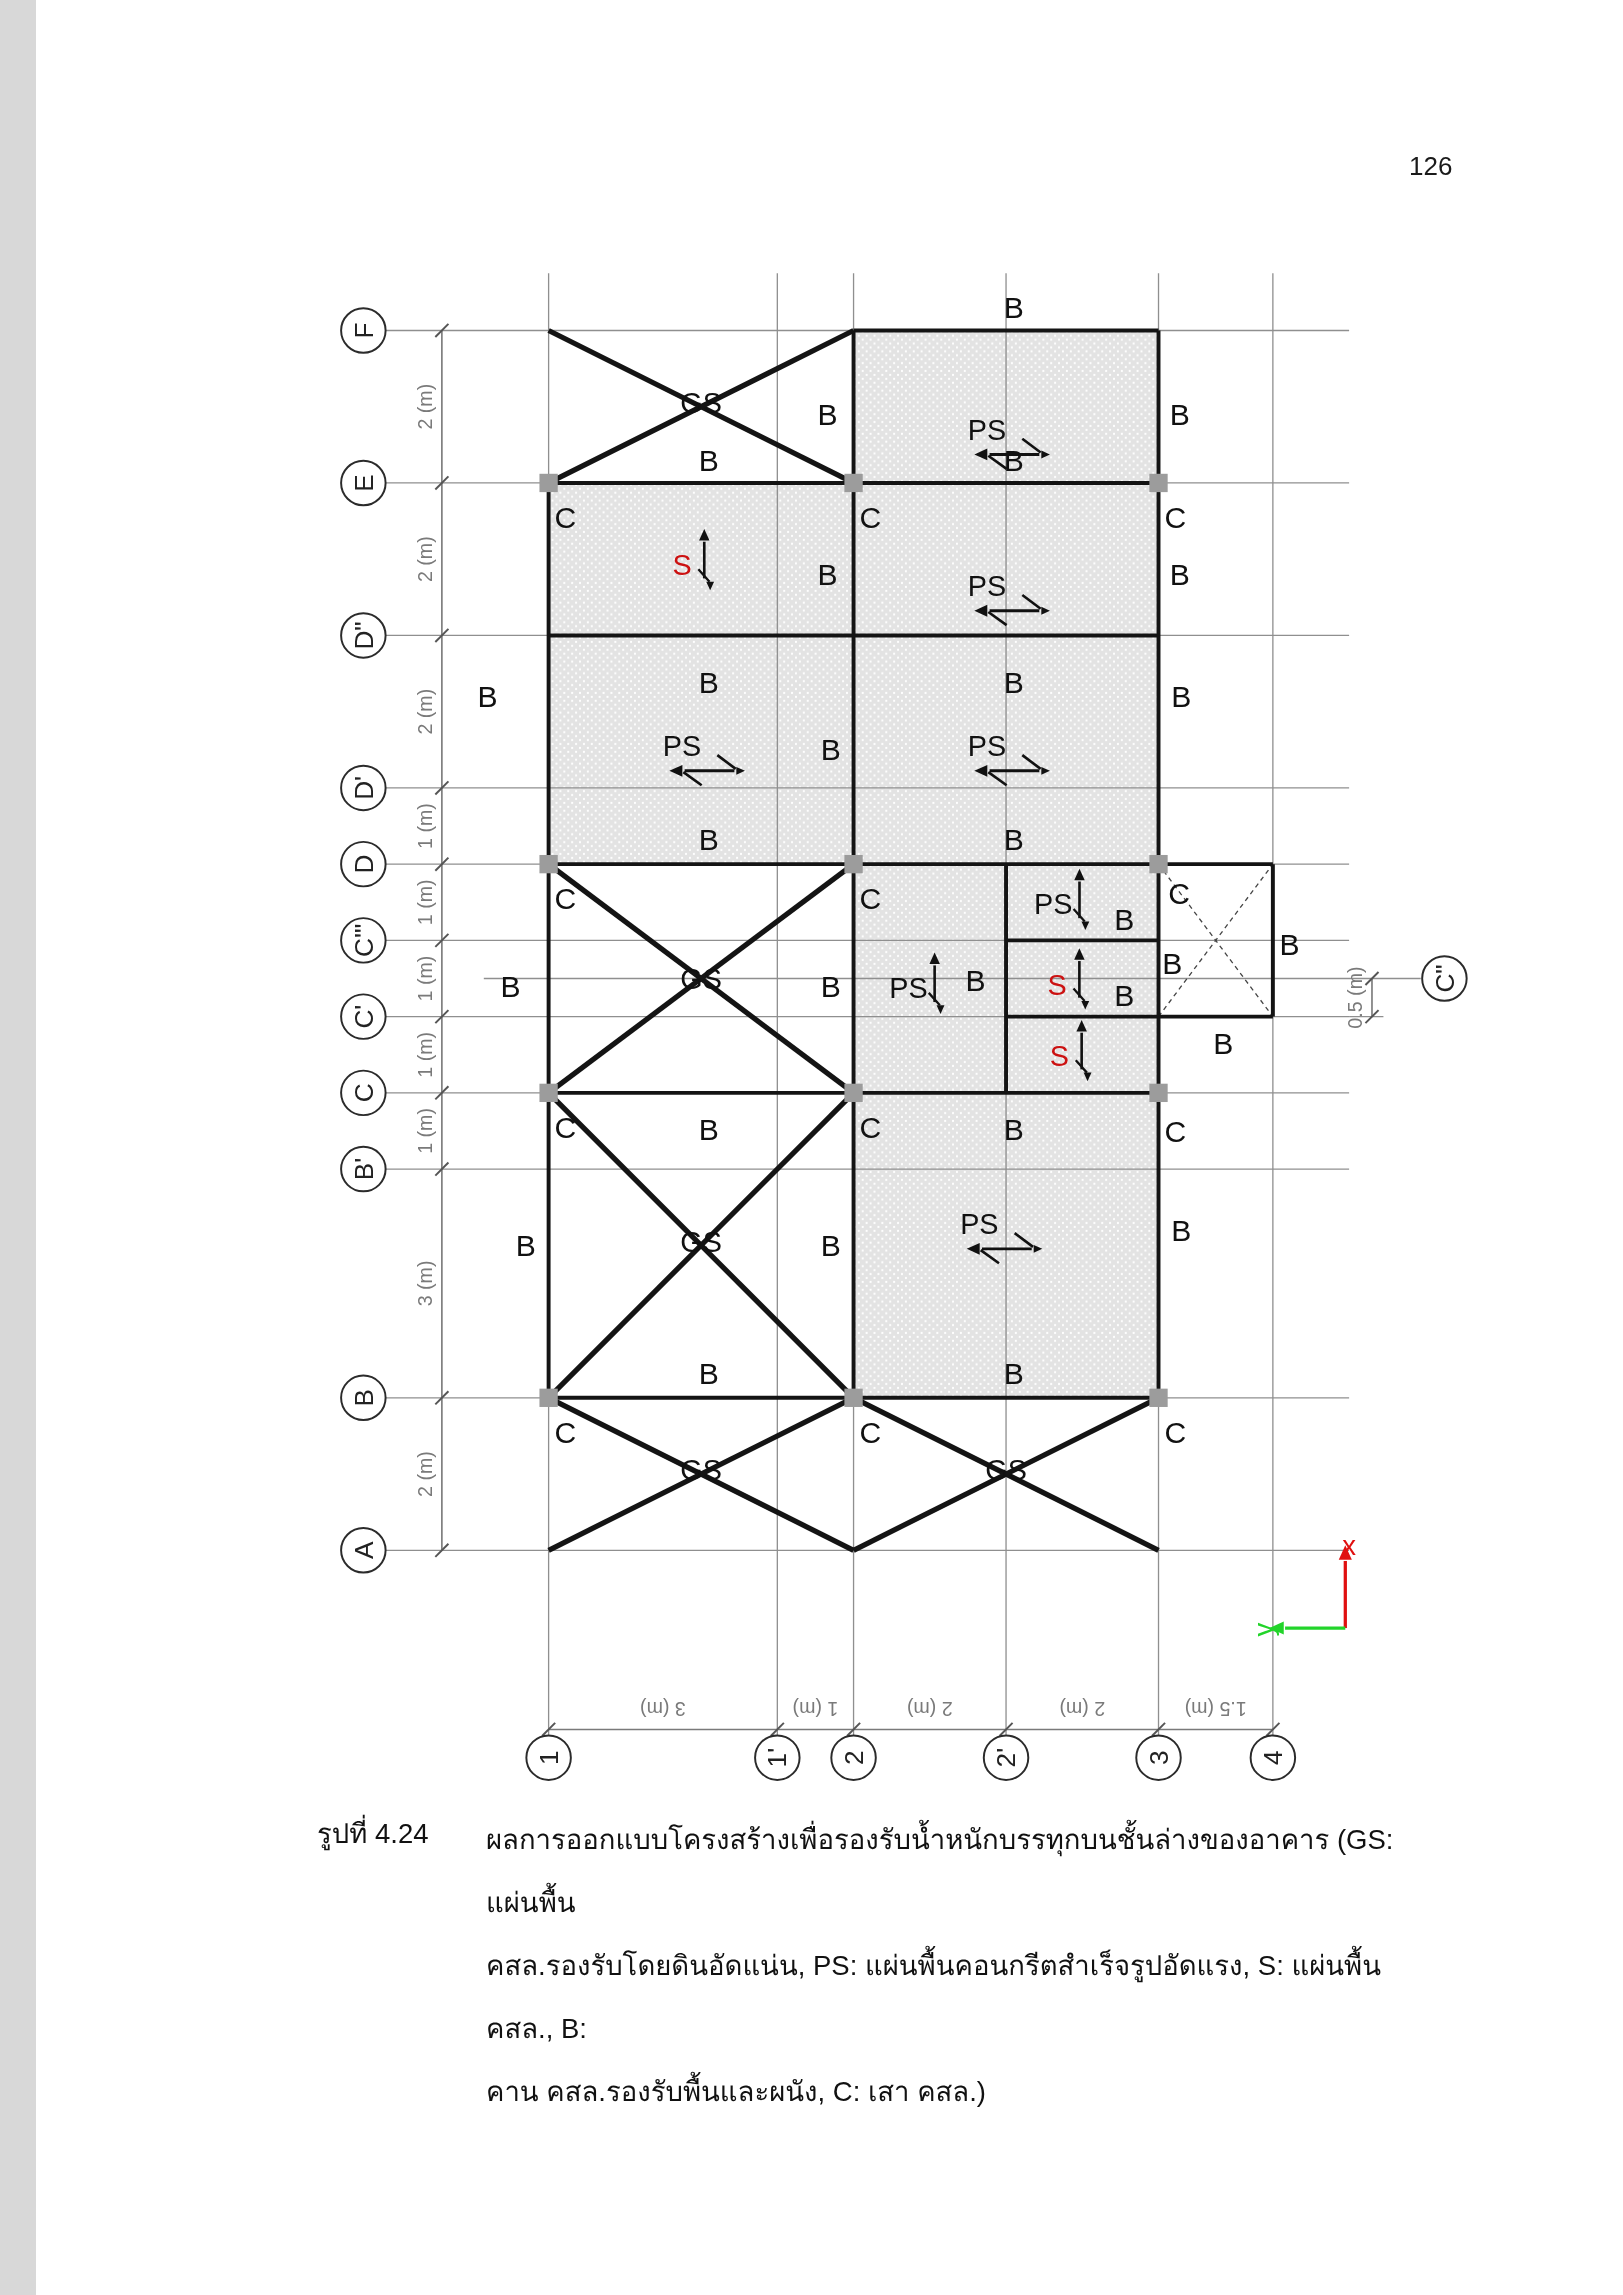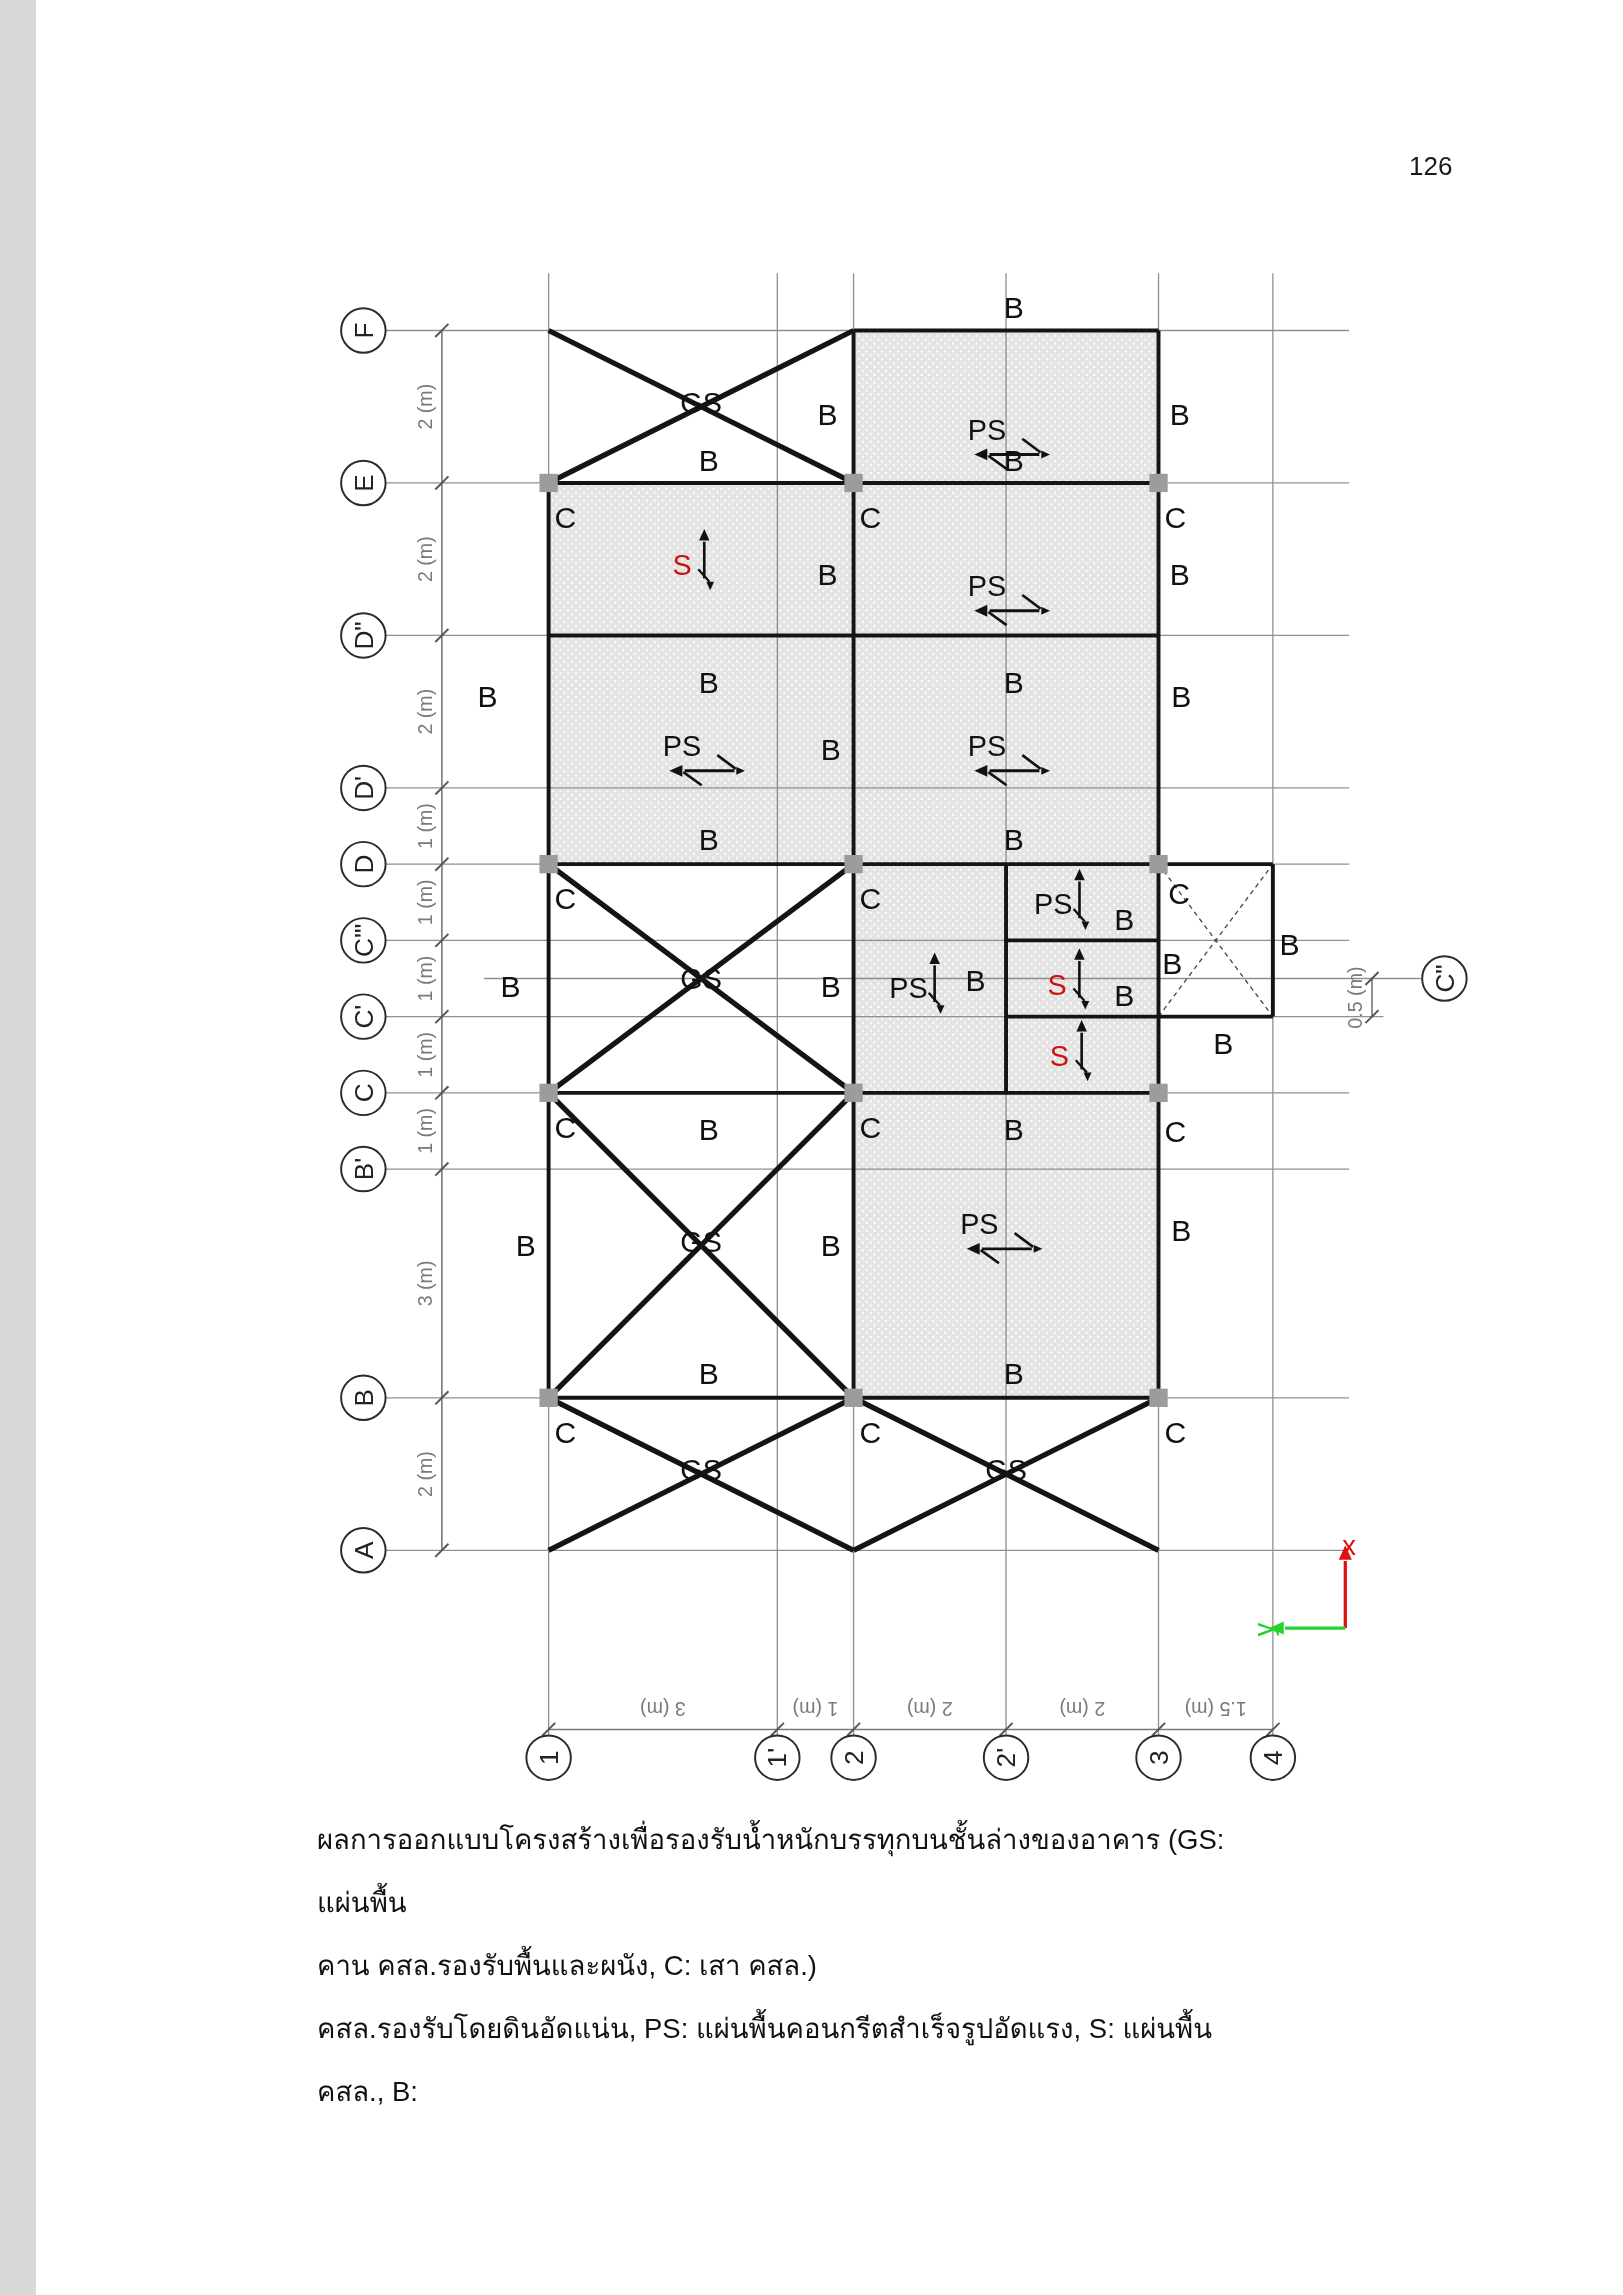--- a/index.html
+++ b/index.html
@@ -281,20 +281,21 @@
       <g>
         <line x1="2000.425" y1="2487.83" x2="2000.425" y2="2385.3100000000004" stroke="#e01010" stroke-width="5"></line>
         <polygon points="2000.425,2361.3199999999997 1990.425,2383.3199999999997 2010.425,2383.3199999999997" fill="#e01010"></polygon>
         <line x1="2000.425" y1="2487.83" x2="1908.39" y2="2487.83" stroke="#22d42a" stroke-width="5"></line>
         <polygon points="1884.3999999999999,2487.83 1906.3999999999999,2477.83 1906.3999999999999,2497.83" fill="#22d42a"></polygon>
       </g>
       <text x="0" y="0" fill="#e01010" font-size="42" text-anchor="middle" font-family="&quot;Liberation Sans&quot;, sans-serif" transform="translate(2006.25,2360.8450000000003)" dy="0.35em">x</text>
       <text x="0" y="0" fill="#22d42a" font-size="42" text-anchor="middle" font-family="&quot;Liberation Sans&quot;, sans-serif" transform="translate(1875.77,2490.16) rotate(-90)" dy="0.35em">y</text>
     </svg>
   <div class="caption">
+    <div class="cap-label">รูปที่ 4.24</div>
     <div class="cap-text">
       <div>ผลการออกแบบโครงสร้างเพื่อรองรับน้ำหนักบรรทุกบนชั้นล่างของอาคาร (GS: แผ่นพื้น</div>
+      <div>คสล.รองรับโดยดินอัดแน่น, PS: แผ่นพื้นคอนกรีตสำเร็จรูปอัดแรง, S: แผ่นพื้น คสล., B:</div>
       <div>คาน คสล.รองรับพื้นและผนัง, C: เสา คสล.)</div>
-      <div>คสล.รองรับโดยดินอัดแน่น, PS: แผ่นพื้นคอนกรีตสำเร็จรูปอัดแรง, S: แผ่นพื้น คสล., B:</div>
     </div>
   </div>
 </div>
 
 
 </body></html>

